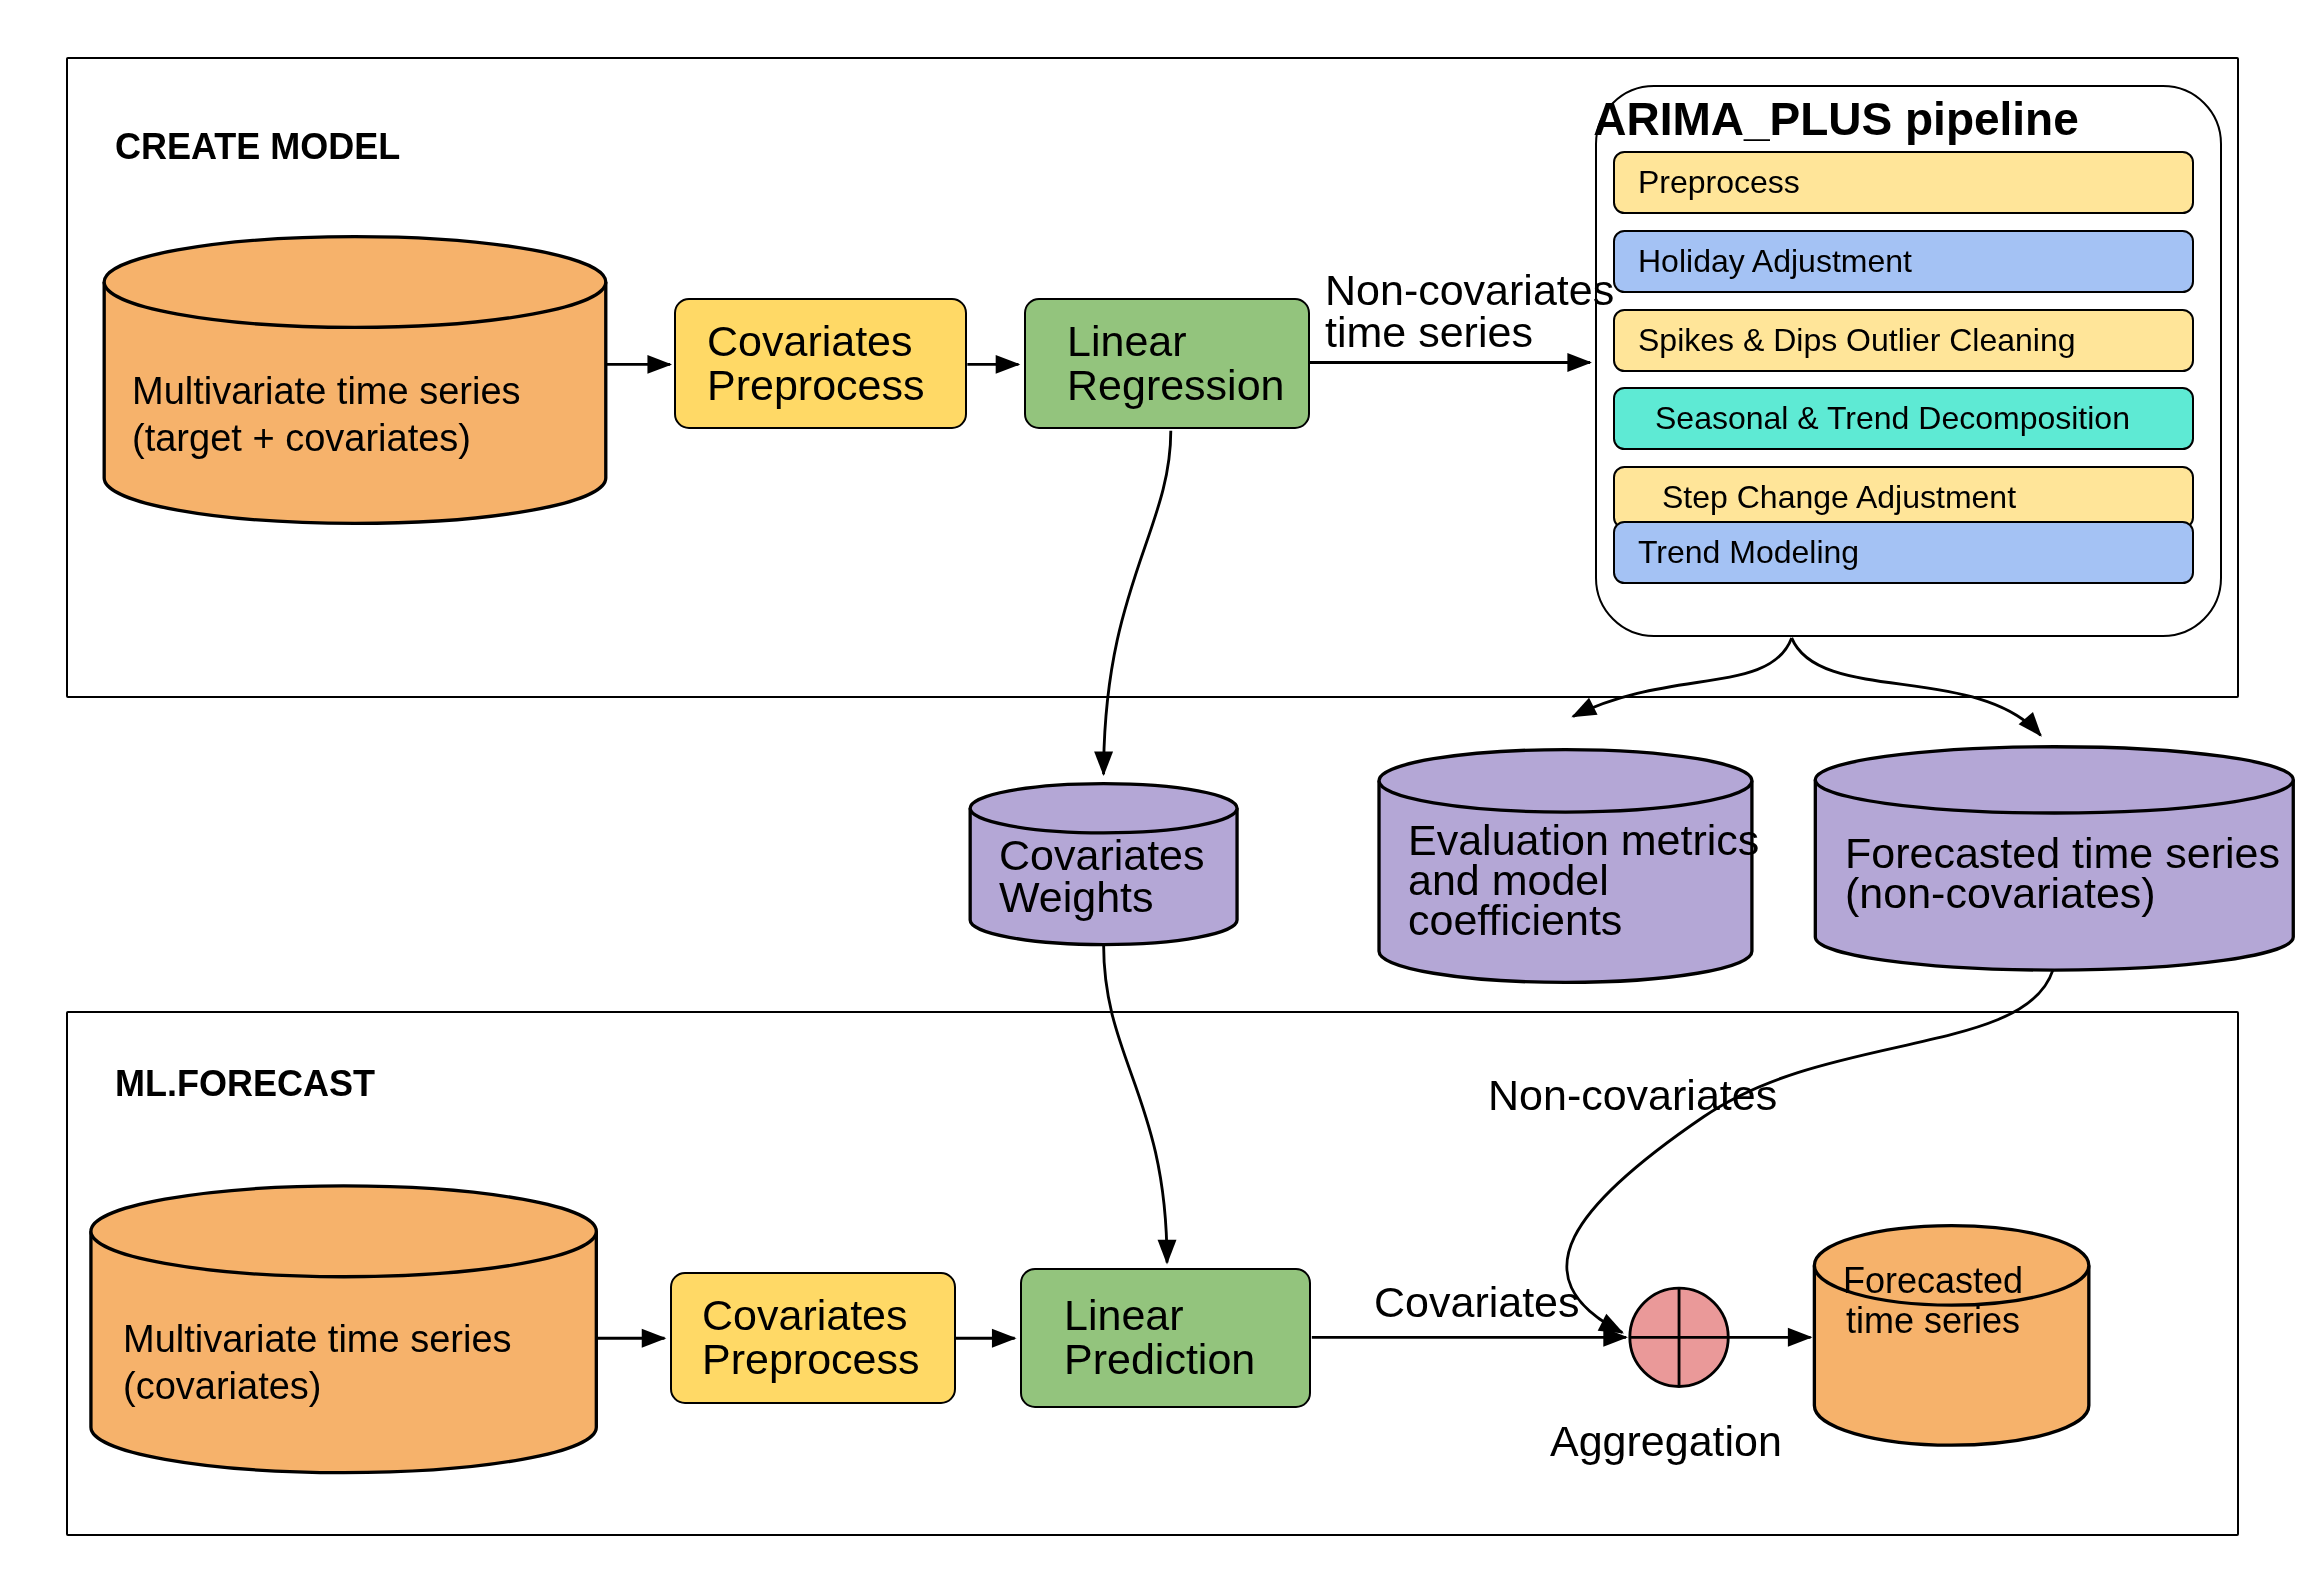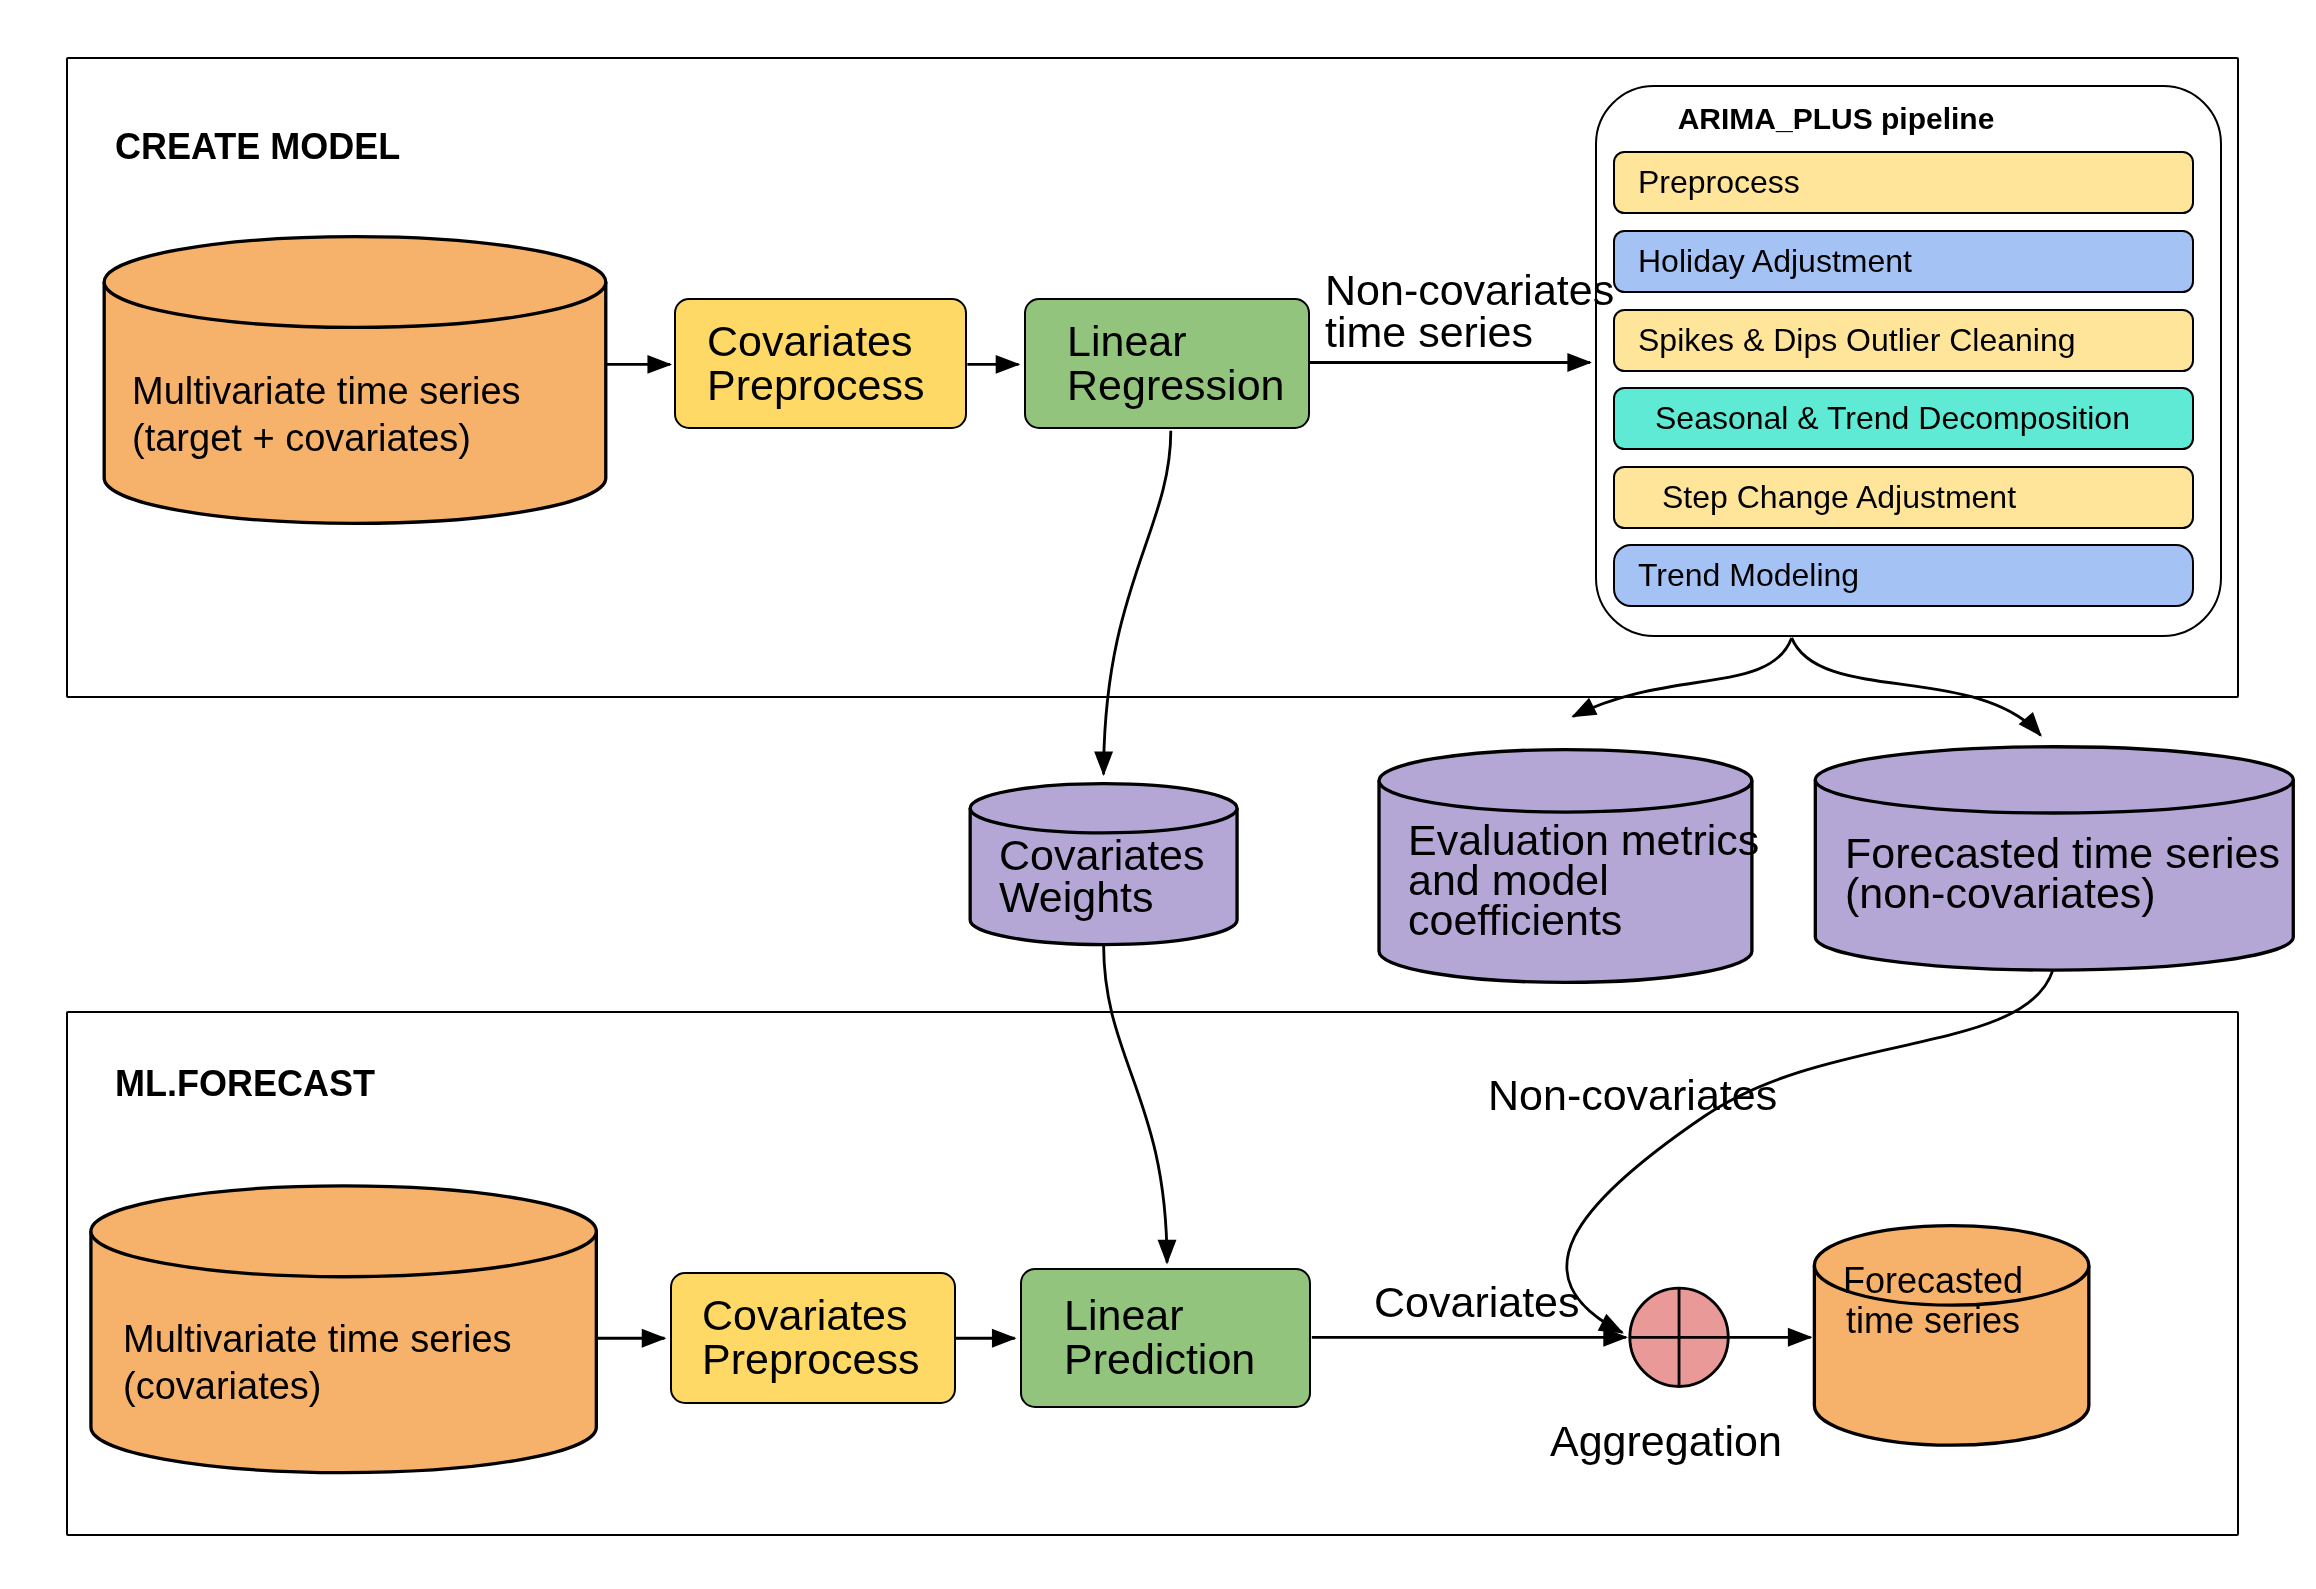--- a/index.html
+++ b/index.html
@@ -19,32 +19,32 @@
   .proc.green  { background:#93c47d; }
   .proc-a1 { left:674px;  top:298px;  width:293px; height:131px; }
   .proc-a2 { left:1024px; top:298px;  width:286px; height:131px; }
   .proc-b1 { left:670px;  top:1272px; width:286px; height:132px; }
   .proc-b2 { left:1020px; top:1268px; width:291px; height:140px; }
   .step { position:absolute; left:1613px; width:581px; height:63px;
           border:2.8px solid #000; border-radius:11.4px; box-sizing:border-box;
           display:flex; align-items:center; padding-left:23px;
           font-size:32px; z-index:3; }
   .s1 { top:151px; } .s2 { top:230px;text-align:center; } .s3 { top:309px; }
-  .s4 { top:387px; } .s5 { top:466px; } .s6 { top:544px;border-radius:18px; }
+  .s4 { top:387px; } .s5 { top:466px; } .s6 { top:521px; }
   .lbl { position:absolute; transform:translateY(-50%); white-space:pre-line;
          font-size:43px; line-height:44px; z-index:3; }
   .title { font-weight:bold; font-size:36px; line-height:44px; white-space:nowrap; }
   .t-create    { left:115px; top:147px; }
   .t-mlfc      { left:115px; top:1084px; }
   .t-cyl-a     { left:132px; top:415px; font-size:38px; line-height:47px; }
   .t-proc-a1   { left:707px; top:363px; }
   .t-proc-a2   { left:1067px; top:363px; }
   .t-noncovts  { left:1325px; top:311px; line-height:42px; }
   .t-pipe      { left:1836px; top:119px; transform:translate(-50%,-50%);
-                 font-weight:bold; font-size:30px; white-space:nowrap; }
+                 font-weight:bold; font-size:46px; white-space:nowrap; }
   .t-covw      { left:999px; top:876px; line-height:42px; }
   .t-eval      { left:1408px; top:880px; line-height:40px; }
   .t-fcnc      { left:1845px; top:873px; line-height:40px; }
   .t-cyl-b     { left:123px; top:1363px; font-size:38px; line-height:47px; }
   .t-proc-b1   { left:702px; top:1337px; }
   .t-proc-b2   { left:1064px; top:1337px; }
   .t-covlbl    { left:1374px; top:1302px; white-space:nowrap; }
   .t-noncovlbl { left:1488px; top:1095px; white-space:nowrap; }
   .t-agg       { left:1550px; top:1441px; white-space:nowrap; }
   .t-cyl-c     { left:1843px; top:1301px; font-size:36px; line-height:40px;text-align:center; }

